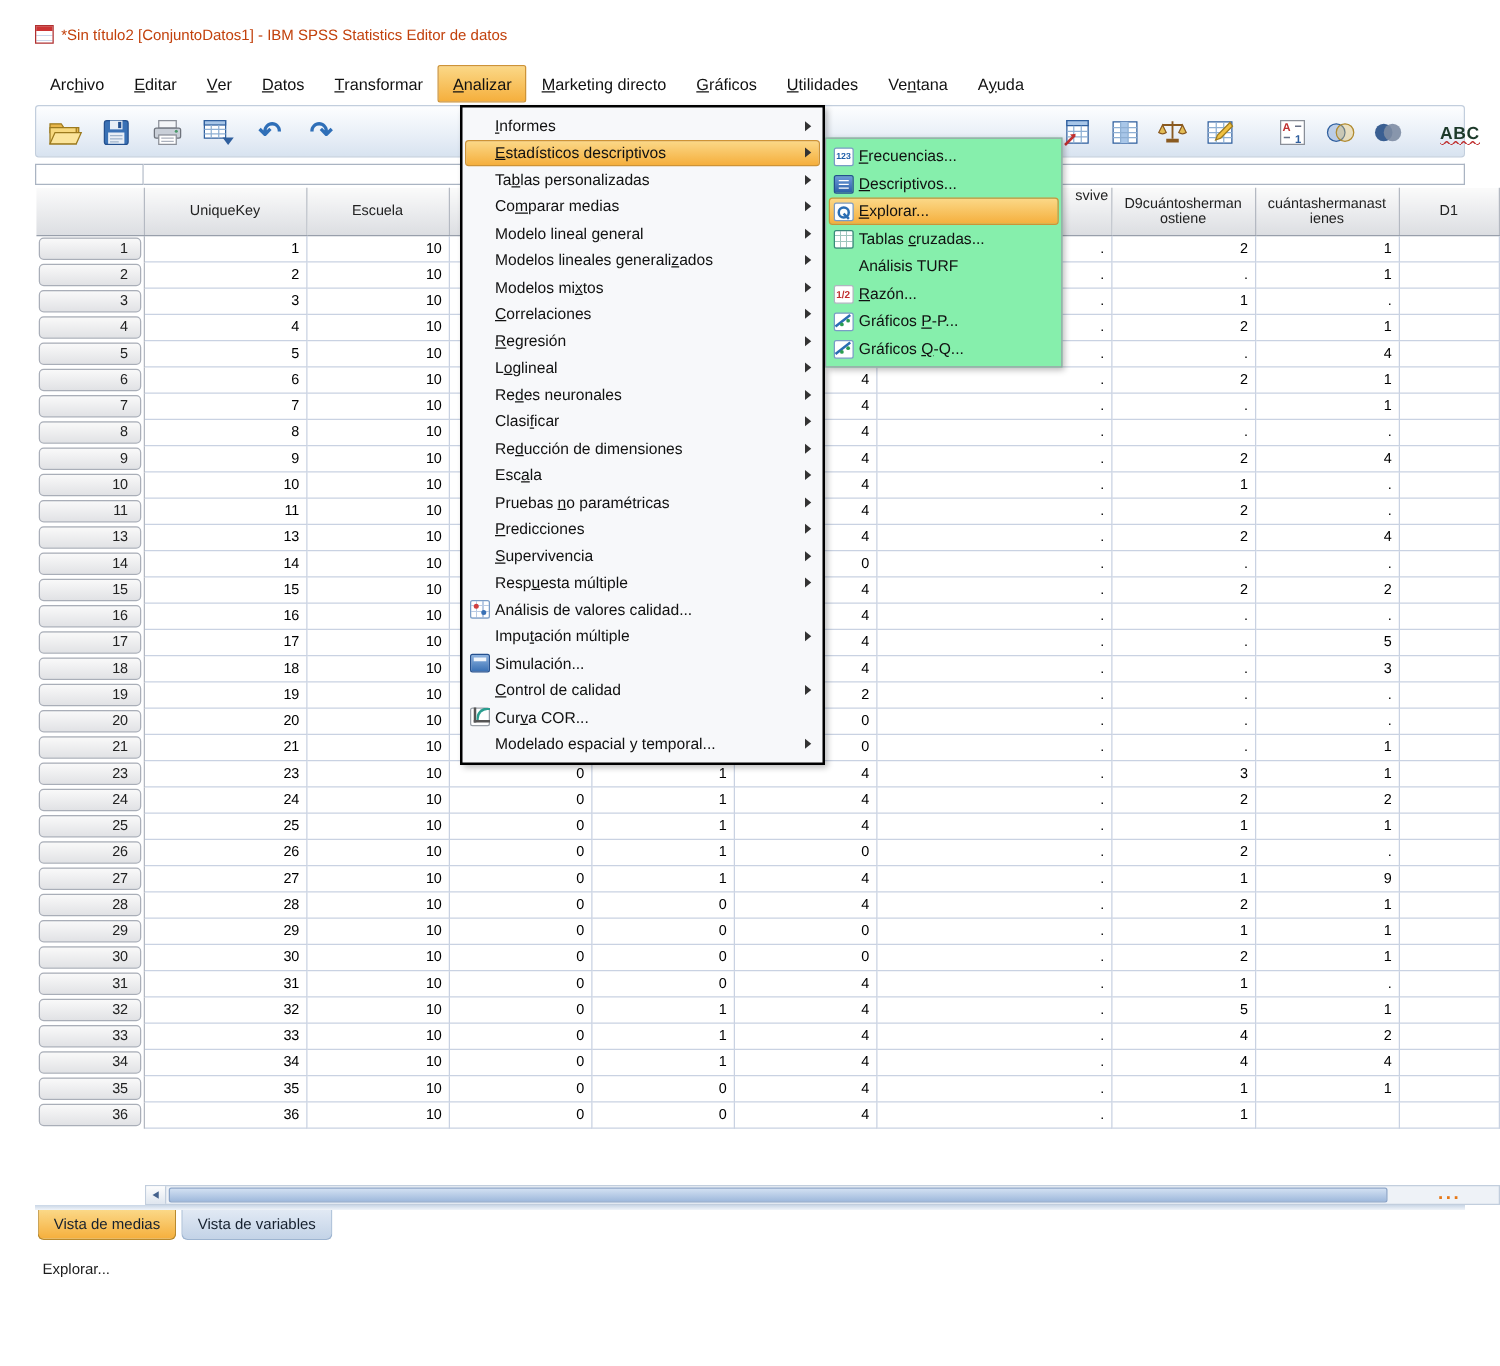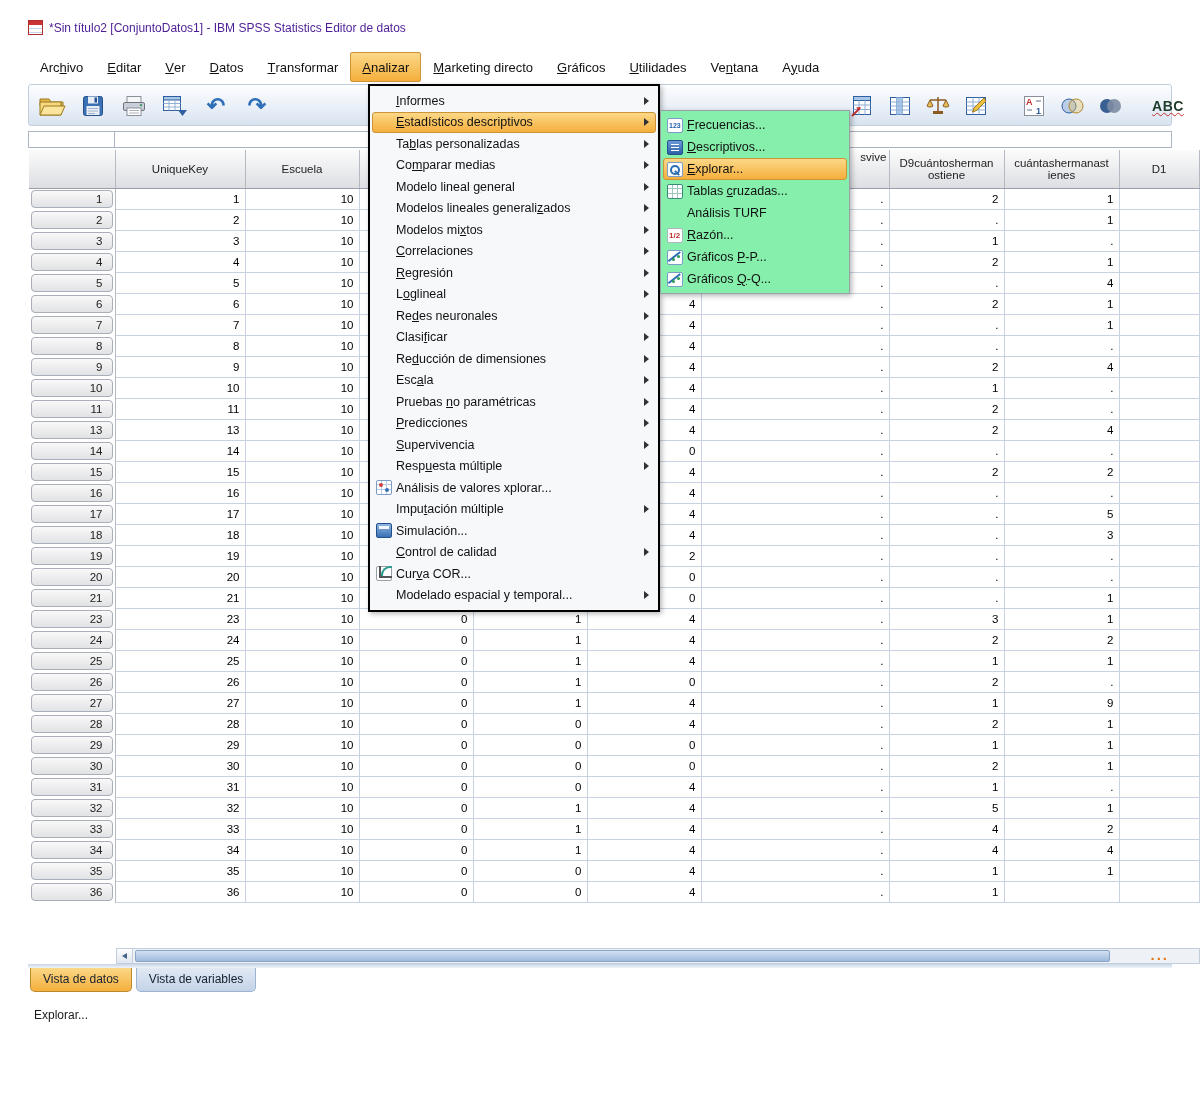--- a/index.html
+++ b/index.html
@@ -1,19 +1,19 @@
 <!DOCTYPE html>
 <html style="--highlight_top: #fbd887; --highlight_bottom: #f5af3d; --highlight_border: #cd9337; --scrollbar_thumb: #9fb9dc; --gridline: #c9d2e2; --more_indicator: #e67817;"><head>
 <meta charset="utf-8">
 <style>
   * { box-sizing: border-box; margin: 0; padding: 0; }
   html,body { width:1200px; height:1093px; background:#fff; font-family:"Liberation Sans", sans-serif; overflow:hidden; position:relative; }
 
   
-  .titlebar { position:absolute; left:28px; top:20px; display:flex; align-items:center; gap:6px; font-size:12px; color:#4c1d95; }
+  .titlebar { position:absolute; left:28px; top:20px; display:flex; align-items:center; gap:6px; font-size:12px; color:#c2410c; }
   .appicon { width:15px; height:15px; border:1px solid #b03030; background:
       linear-gradient(#cc3333 0 4px, rgba(0,0,0,0) 4px),
       repeating-linear-gradient(180deg,#ffffff 0 3px,#c9d6ea 3px 4px); }
 
   
   .menubar { position:absolute; left:28px; top:52px; height:30px; display:flex; align-items:stretch; font-size:13px; color:#111;justify-content:space-between; }
   .mbi { padding:0 11px; display:flex; align-items:center; border:1px solid rgba(0,0,0,0); border-radius:2px; white-space:nowrap; }
   .mbi.open { background:linear-gradient(var(--highlight_top),var(--highlight_bottom)); border-color:var(--highlight_border); }
   u { text-decoration:underline; }
 
@@ -746,21 +746,21 @@
 </div>
 
 <div class="hscroll" data-name="horizontal-scrollbar">
   <div class="sb-left" data-name="scroll-left-button"></div>
   <div class="sb-thumb" data-name="scrollbar-thumb"></div>
   <div class="sb-more" data-name="more-columns-indicator">...</div>
 </div>
 
 <div class="tabstrip" data-name="view-tab-strip">
   <div class="tabrow" data-name="view-tabs">
-      <div class="tab active" data-name="tab-vista-de-datos">Vista de datos</div>
+      <div class="tab active" data-name="tab-vista-de-datos">Vista de medias</div>
       <div class="tab" data-name="tab-vista-de-variables">Vista de variables</div>
     </div>
 </div>
 
 <div class="statusbar" data-name="status-bar">
   <span data-name="status-text">Explorar...</span>
 </div>
 
 <div class="dropdown" data-name="analizar-menu">
     <div class="mi" data-name="menu-item-informes">
@@ -848,21 +848,21 @@
       <span><u>S</u>upervivencia</span>
       <span class="arr" data-name="submenu-arrow-icon"></span>
     </div>
     <div class="mi" data-name="menu-item-respuesta-multiple">
       <span class="mic"></span>
       <span>Resp<u>u</u>esta múltiple</span>
       <span class="arr" data-name="submenu-arrow-icon"></span>
     </div>
     <div class="mi" data-name="menu-item-analisis-valores-perdidos">
       <span class="mic" data-name="missing-values-icon"></span>
-      <span>Análisis de valores xplorar...</span>
+      <span>Análisis de valores calidad...</span>
     </div>
     <div class="mi" data-name="menu-item-imputacion-multiple">
       <span class="mic"></span>
       <span>Impu<u>t</u>ación múltiple</span>
       <span class="arr" data-name="submenu-arrow-icon"></span>
     </div>
     <div class="mi" data-name="menu-item-simulacion">
       <span class="mic" data-name="simulation-icon"></span>
       <span>Simulación...</span>
     </div>

